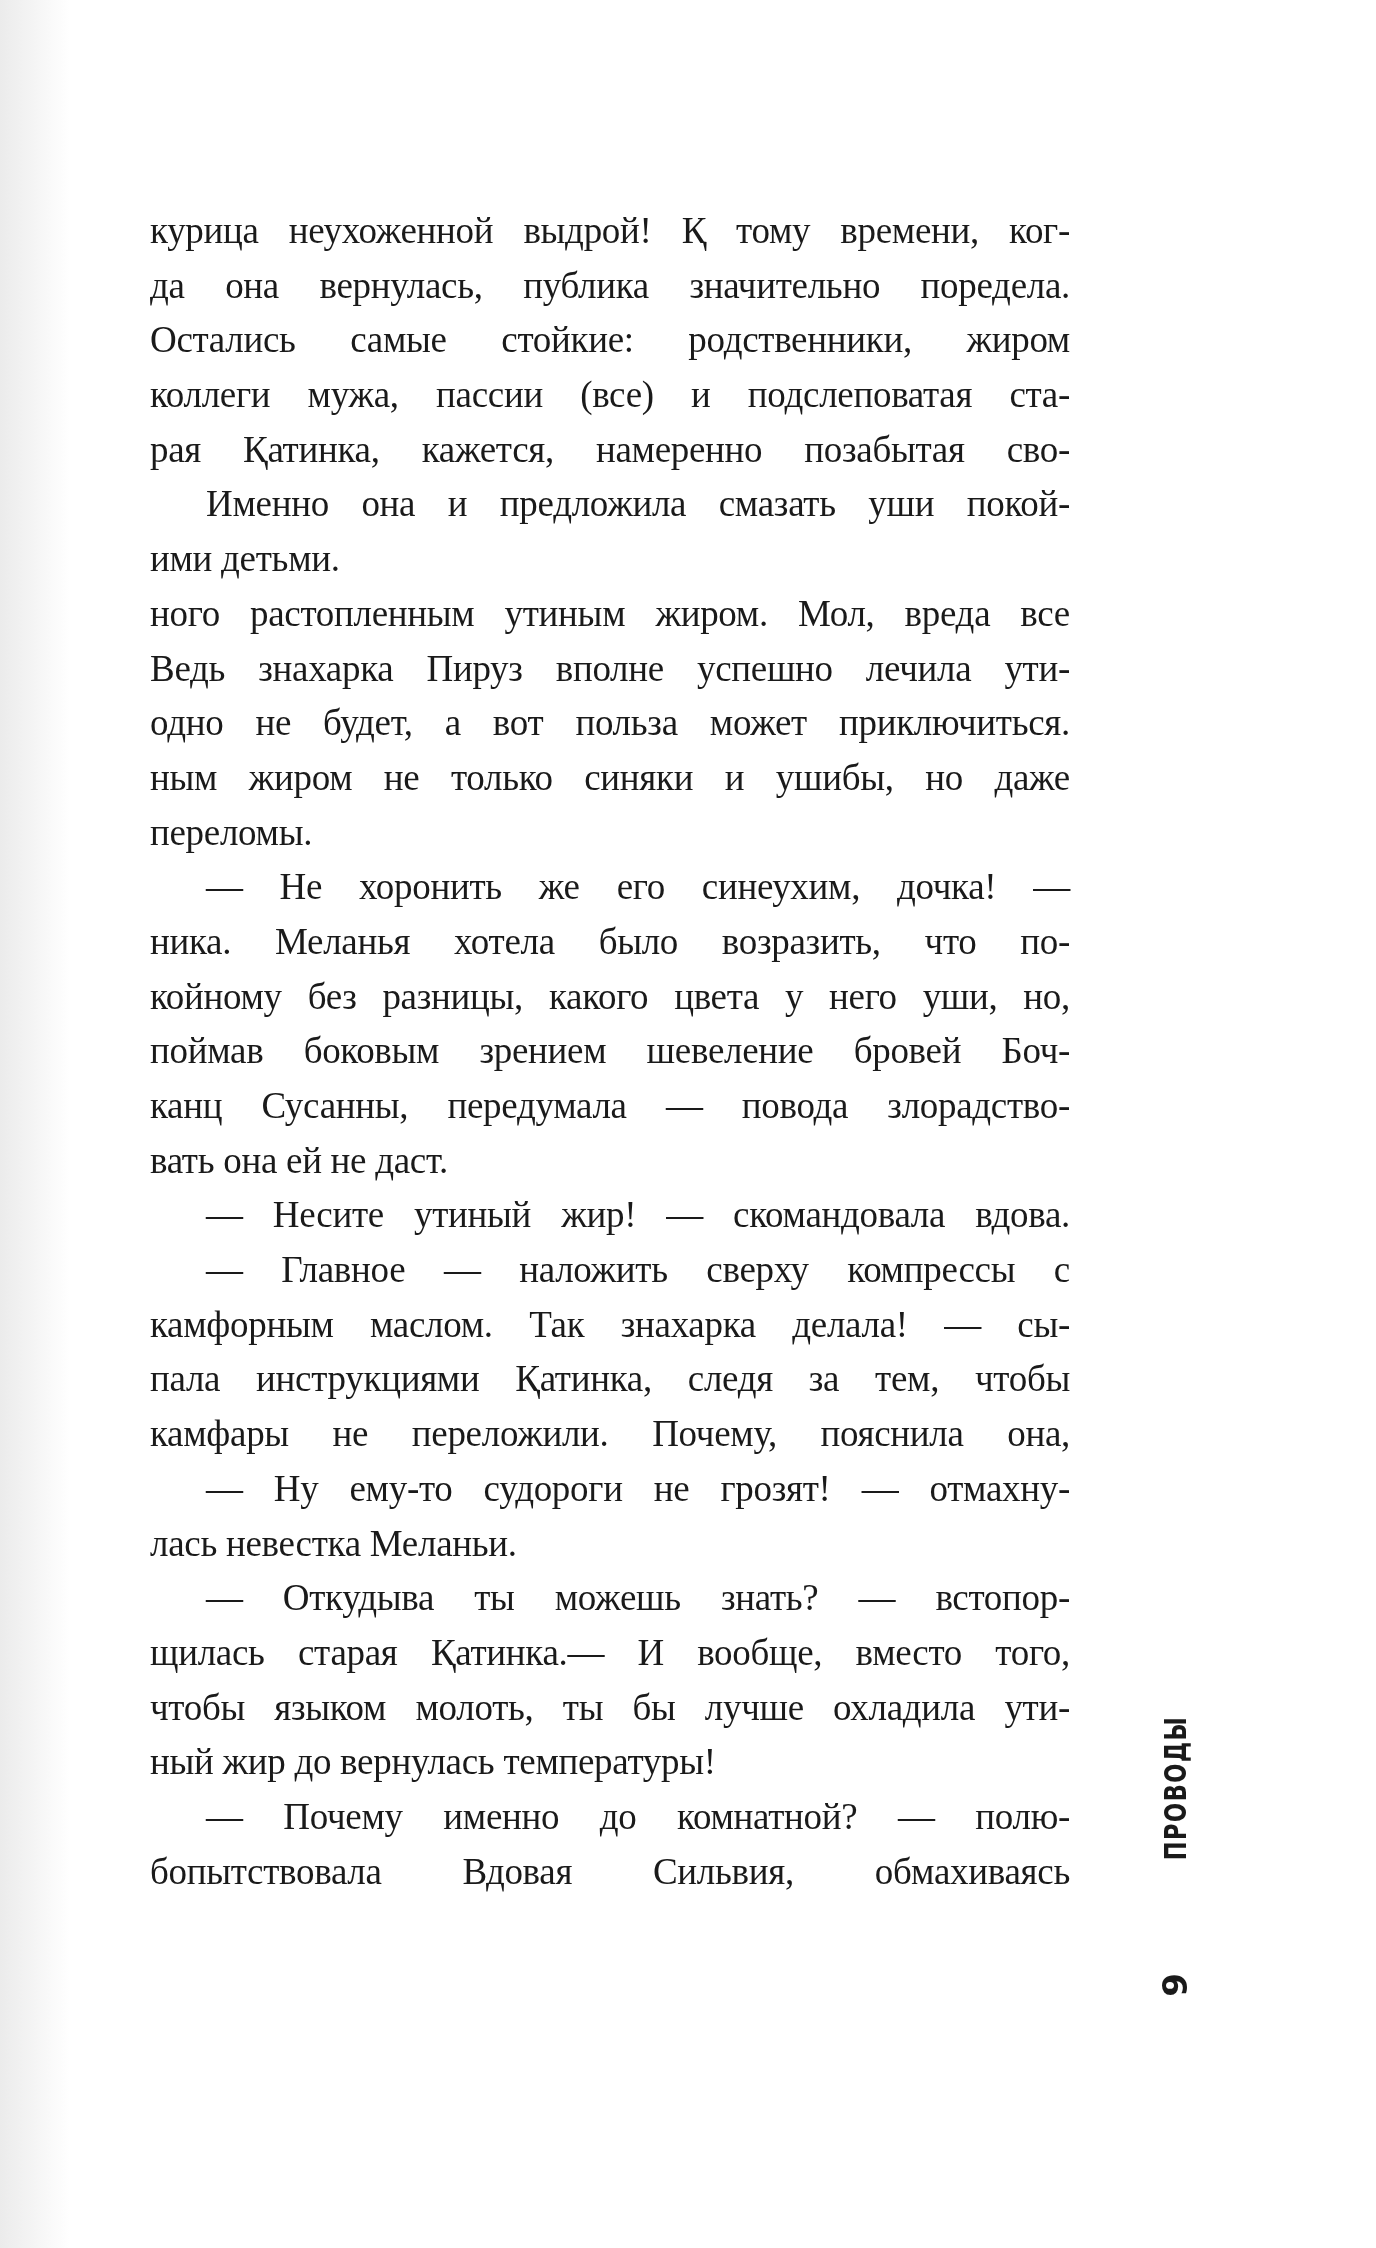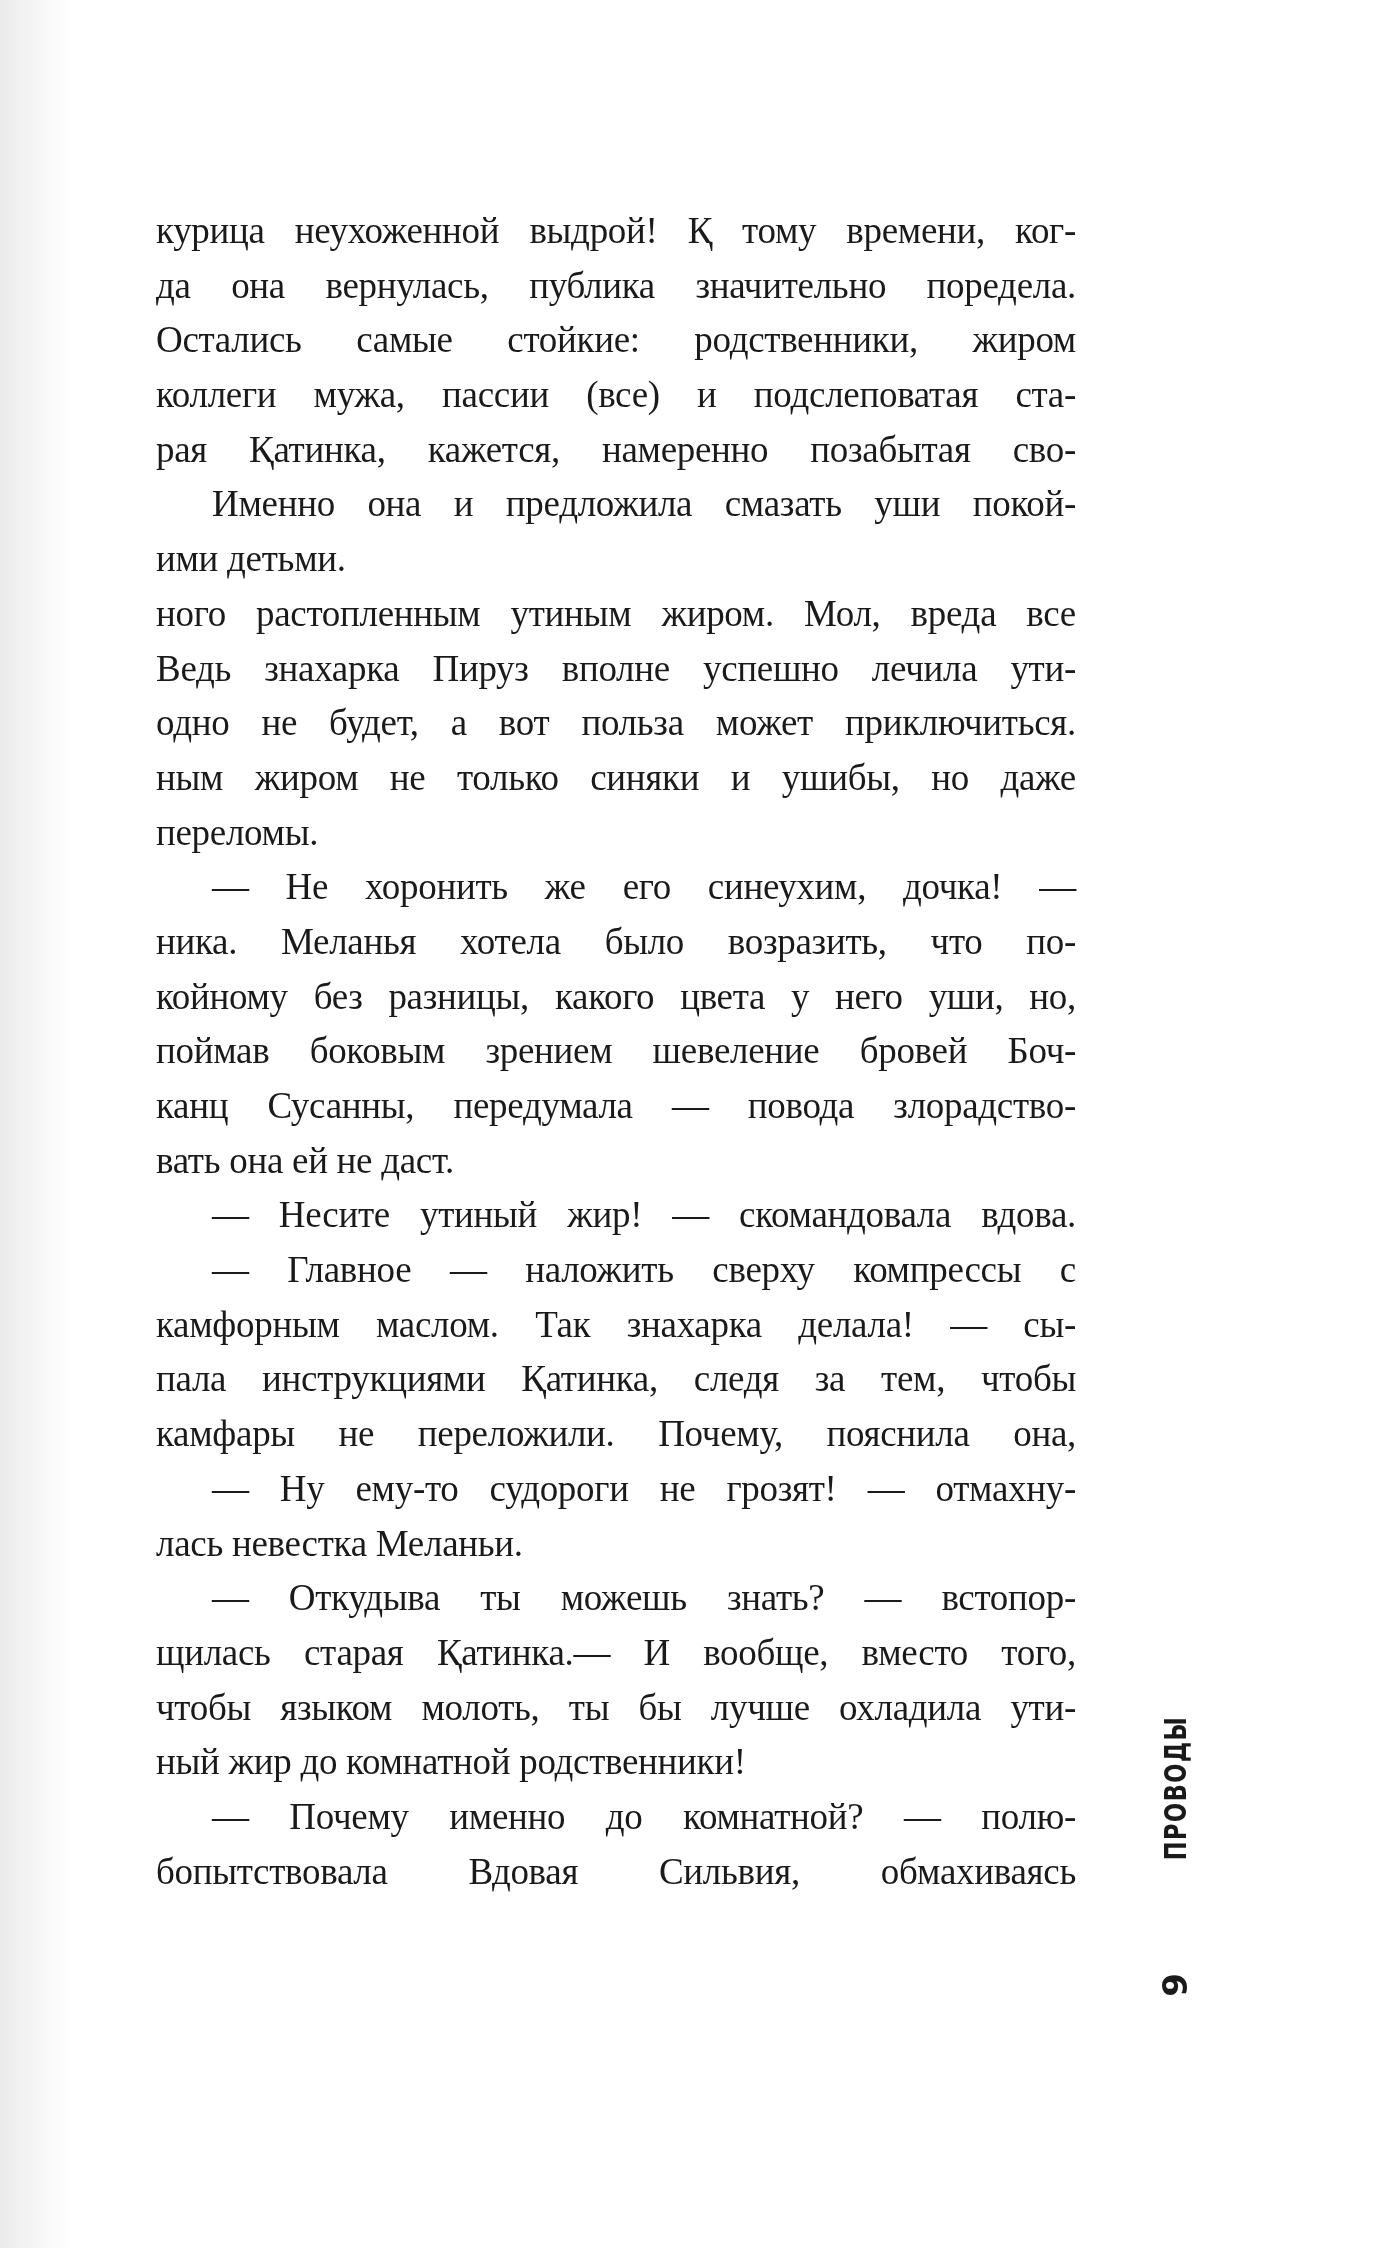--- a/index.html
+++ b/index.html
@@ -16,21 +16,21 @@
       color: #1a1a1a;
     }
     .page-gutter {
       position: absolute;
       left: 0; top: 0;
       width: 70px; height: 2248px;
       background: linear-gradient(to right, #ebebeb 0%, #f4f4f4 45%, #ffffff 100%);
     }
     .text-column {
       position: absolute;
-      left: 156px;
+      left: 150px;
       top: 204px;
       width: 920px;
     }
     .line {
       display: block;
       height: 54.7px;
       line-height: 54.7px;
       font-size: 37px;
       white-space: nowrap;
       text-align: justify;
@@ -110,21 +110,21 @@
     <span class="line indent">— Несите утиный жир! — скомандовала вдова.</span>
     <span class="line indent">— Главное — наложить сверху компрессы с</span>
     <span class="line">камфорным маслом. Так знахарка делала! — сы-</span>
     <span class="line">пала инструкциями Қатинка, следя за тем, чтобы</span>
     <span class="line">камфары не переложили. Почему, пояснила она,</span>
     <span class="line indent">— Ну ему-то судороги не грозят! — отмахну-</span>
     <span class="line last-short">лась невестка Меланьи.</span>
     <span class="line indent">— Откудыва ты можешь знать? — встопор-</span>
     <span class="line">щилась старая Қатинка.— И вообще, вместо того,</span>
     <span class="line">чтобы языком молоть, ты бы лучше охладила ути-</span>
-    <span class="line last-short">ный жир до комнатной родственники!</span>
+    <span class="line last-short">ный жир до вернулась температуры!</span>
     <span class="line indent">— Почему именно до комнатной? — полю-</span>
     <span class="line">бопытствовала Вдовая Сильвия, обмахиваясь</span>
   </div>
 
 <div class="running-head">
   <span>ПРОВОДЫ</span>
 </div>
 
 <div class="page-number">
   <span>9</span>

